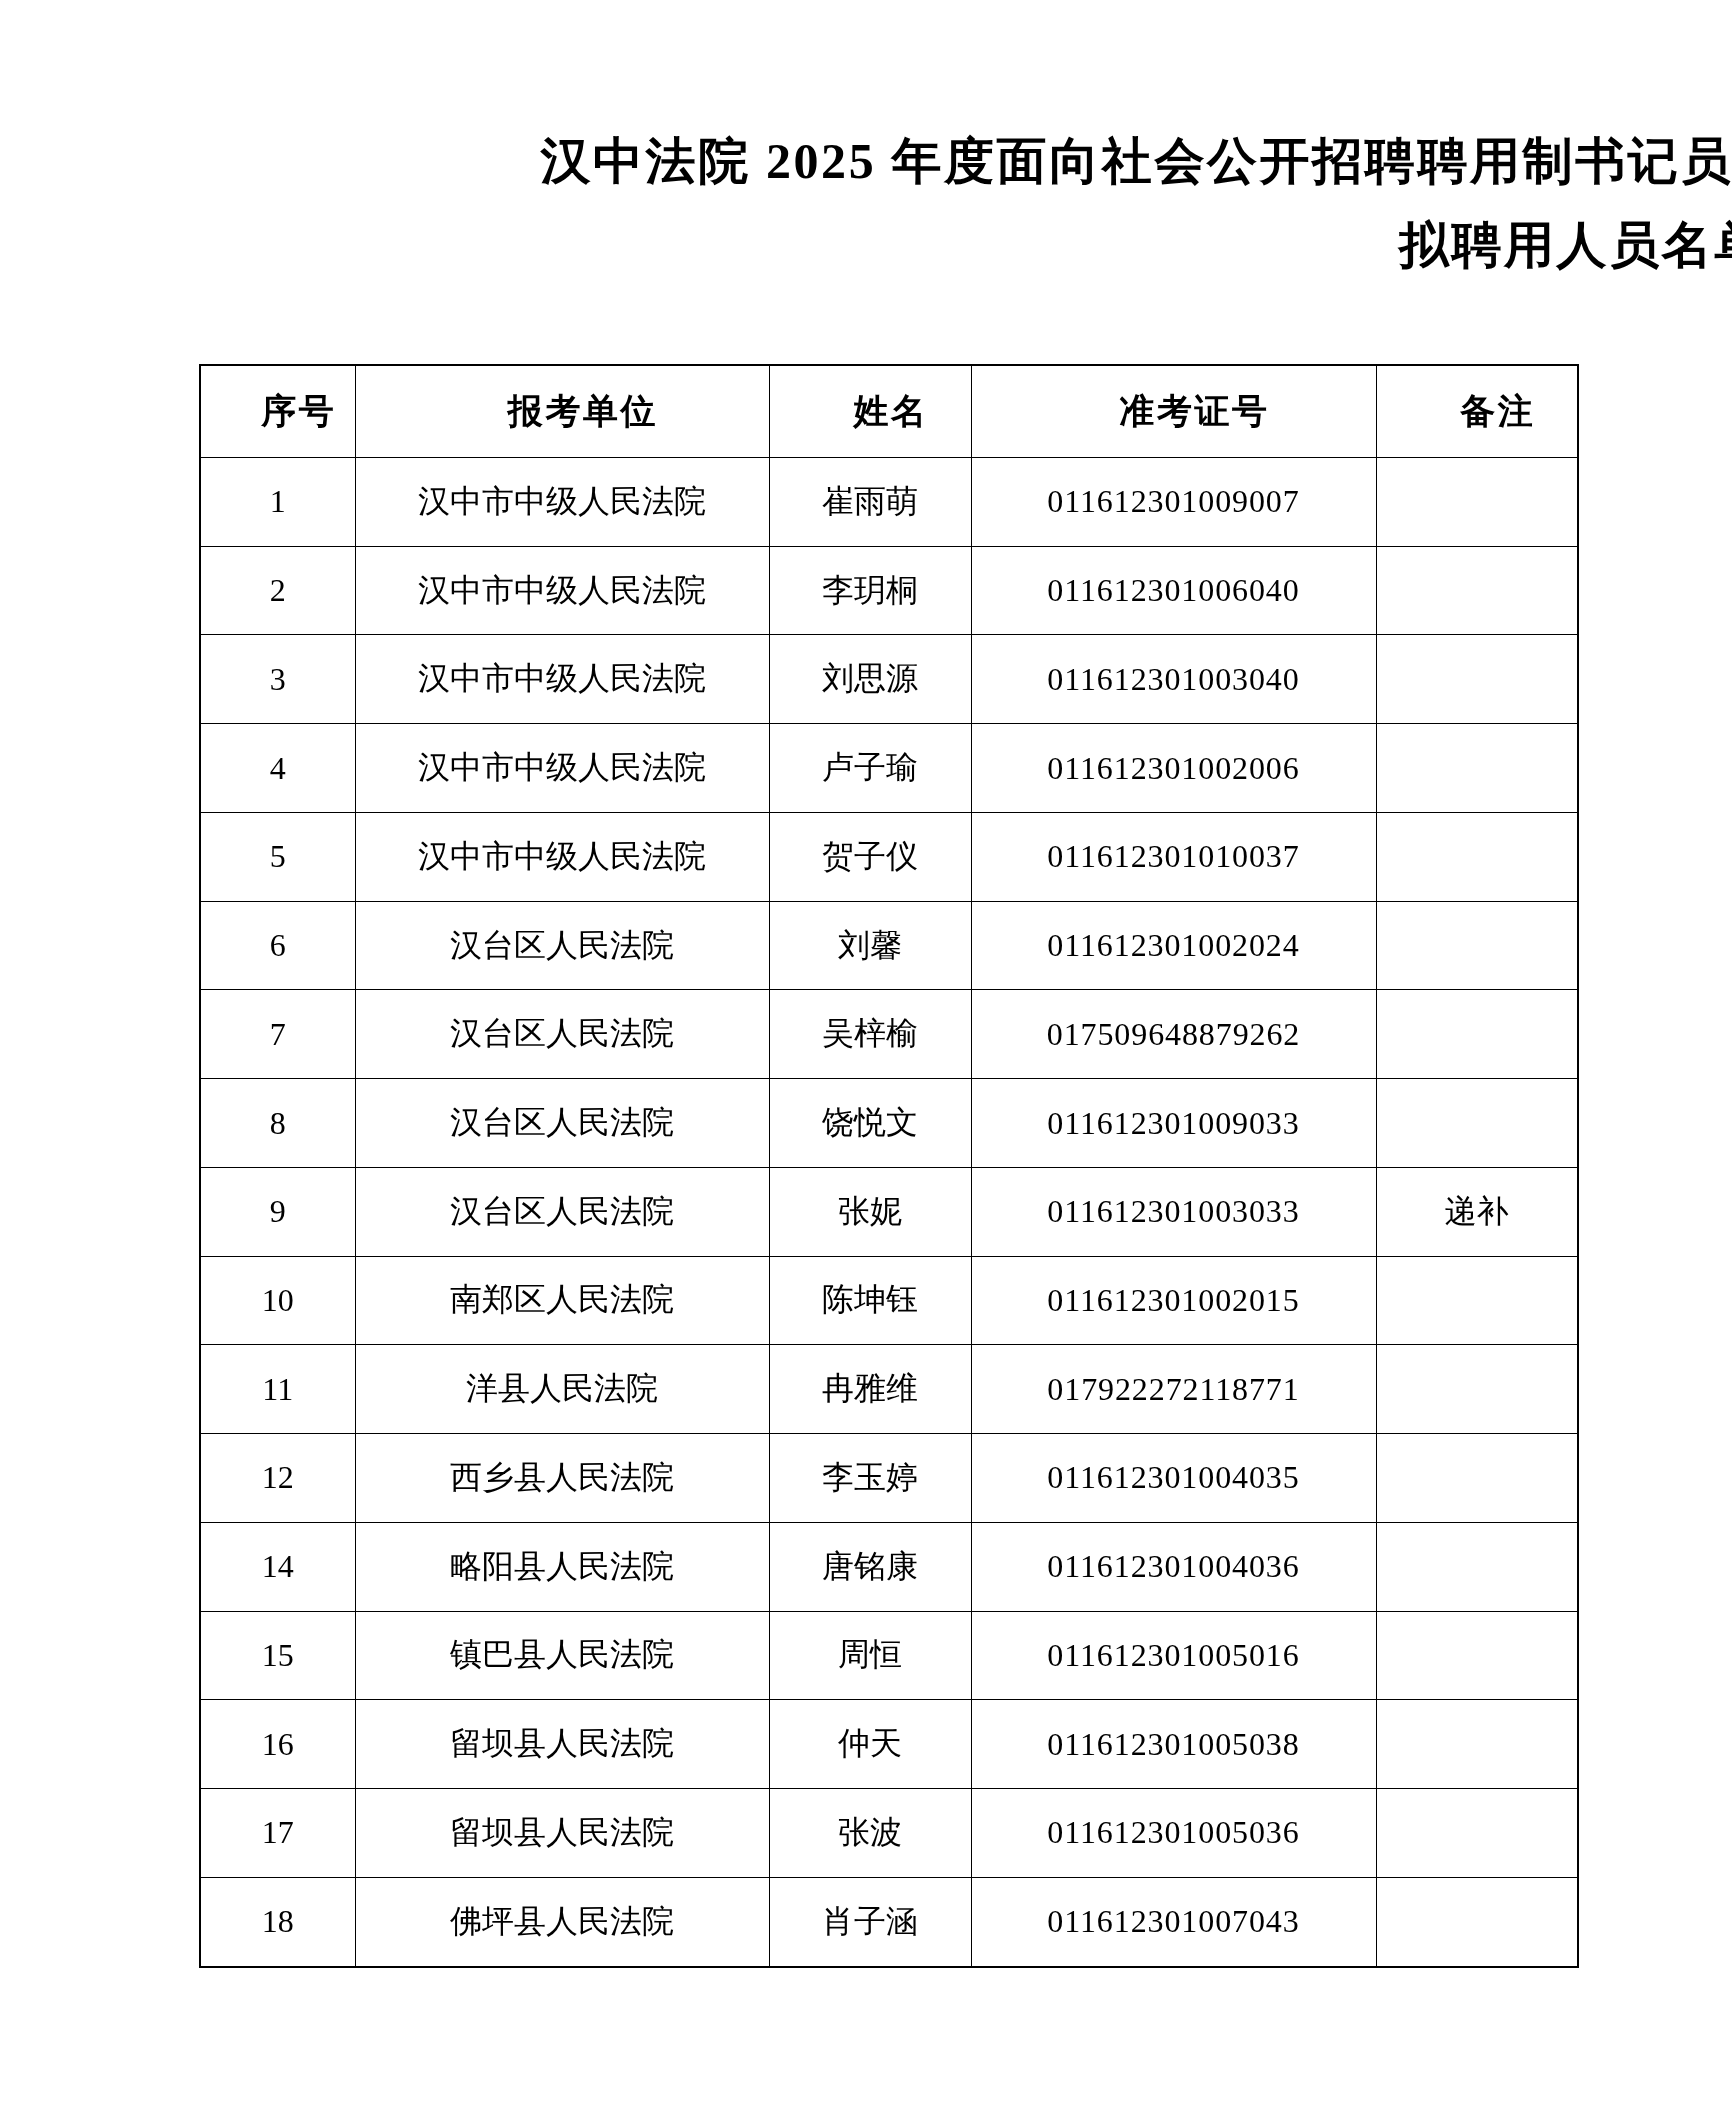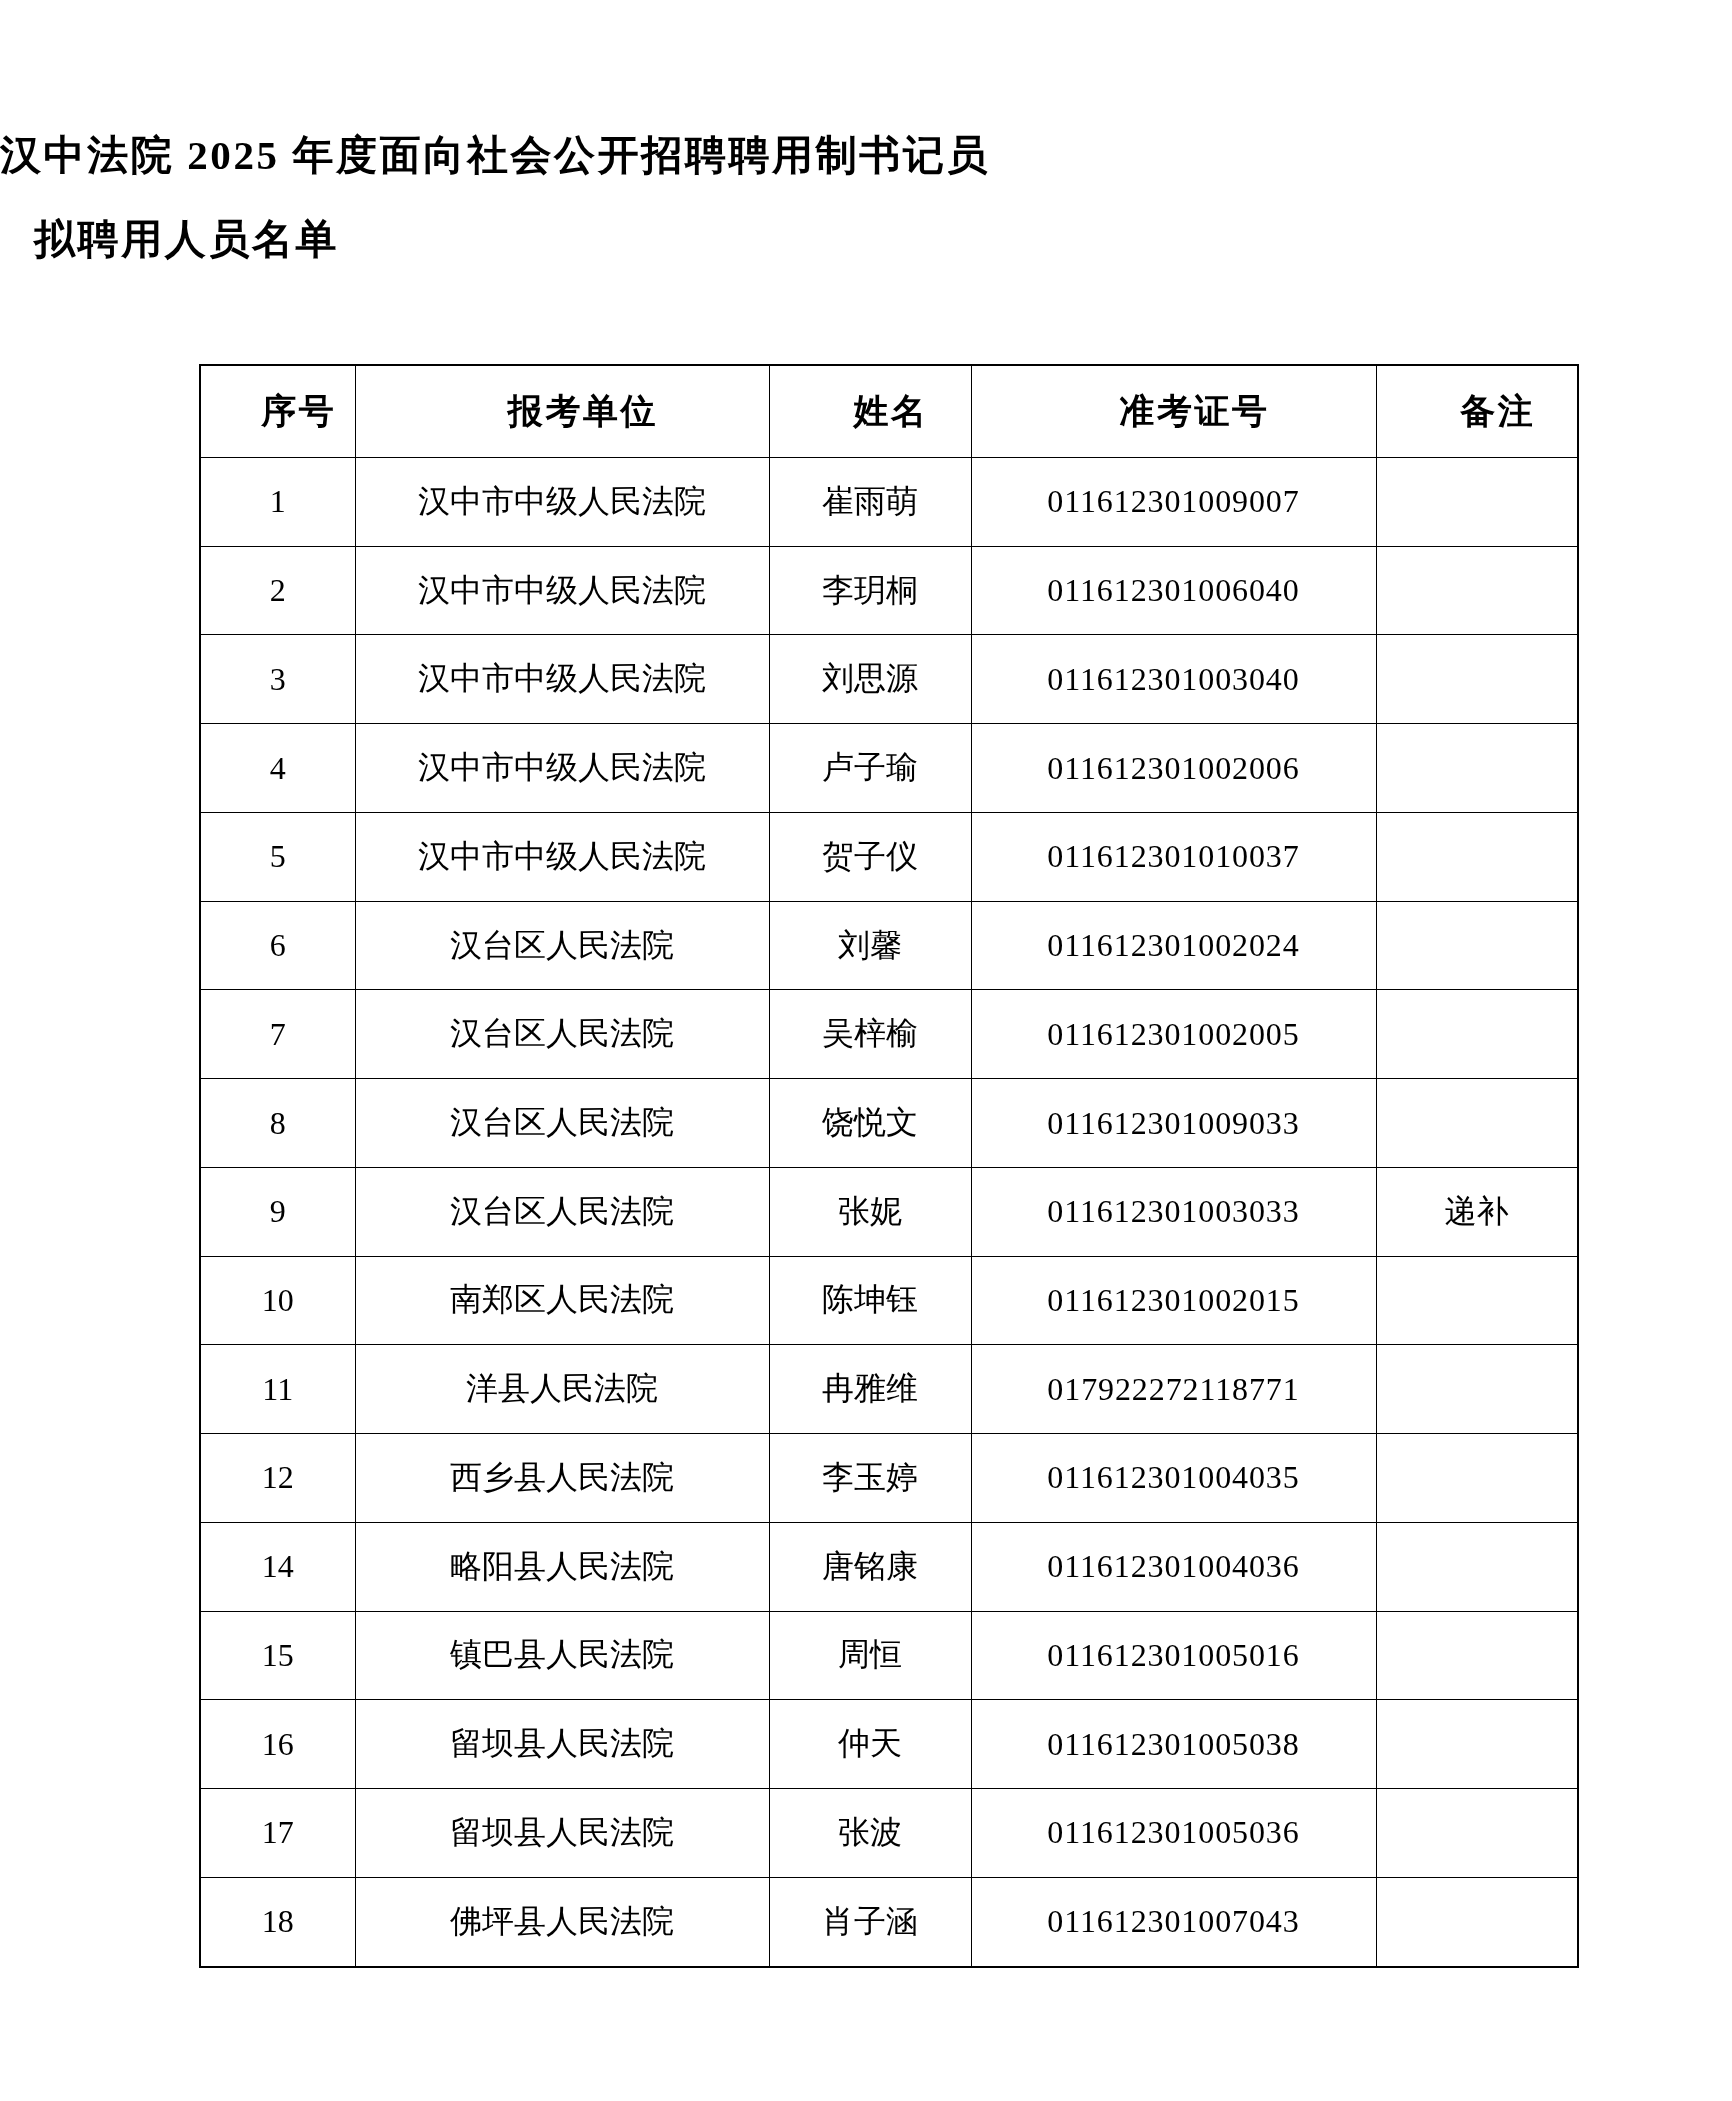--- a/index.html
+++ b/index.html
@@ -13,22 +13,22 @@
     height: 2101px;
     background: #ffffff;
     color: #000000;
     font-family: "Liberation Serif", "DejaVu Serif", serif;
     overflow: hidden;
   }
   .doc-title {
     position: absolute;
     left: 0;
     width: 100%;
-    text-align: left;
-    font-size: 41px;
+    text-align: right;
+    font-size: 50px;
     font-weight: bold;
     letter-spacing: 2.6px;
     white-space: nowrap;
   }
   .title-line1 { top: 128px; }
   .title-line2 { top: 212px; padding-left: 34px; }
 
   table.roster {
     position: absolute;
     top: 364px;
@@ -131,21 +131,21 @@
     <td class="col-seq">6</td>
     <td class="col-unit">汉台区人民法院</td>
     <td class="col-name">刘馨</td>
     <td class="col-ticket">011612301002024</td>
     <td class="col-remark"></td>
   </tr>
         <tr>
     <td class="col-seq">7</td>
     <td class="col-unit">汉台区人民法院</td>
     <td class="col-name">吴梓榆</td>
-    <td class="col-ticket">011612301002005</td>
+    <td class="col-ticket">017509648879262</td>
     <td class="col-remark"></td>
   </tr>
         <tr>
     <td class="col-seq">8</td>
     <td class="col-unit">汉台区人民法院</td>
     <td class="col-name">饶悦文</td>
     <td class="col-ticket">011612301009033</td>
     <td class="col-remark"></td>
   </tr>
         <tr>

